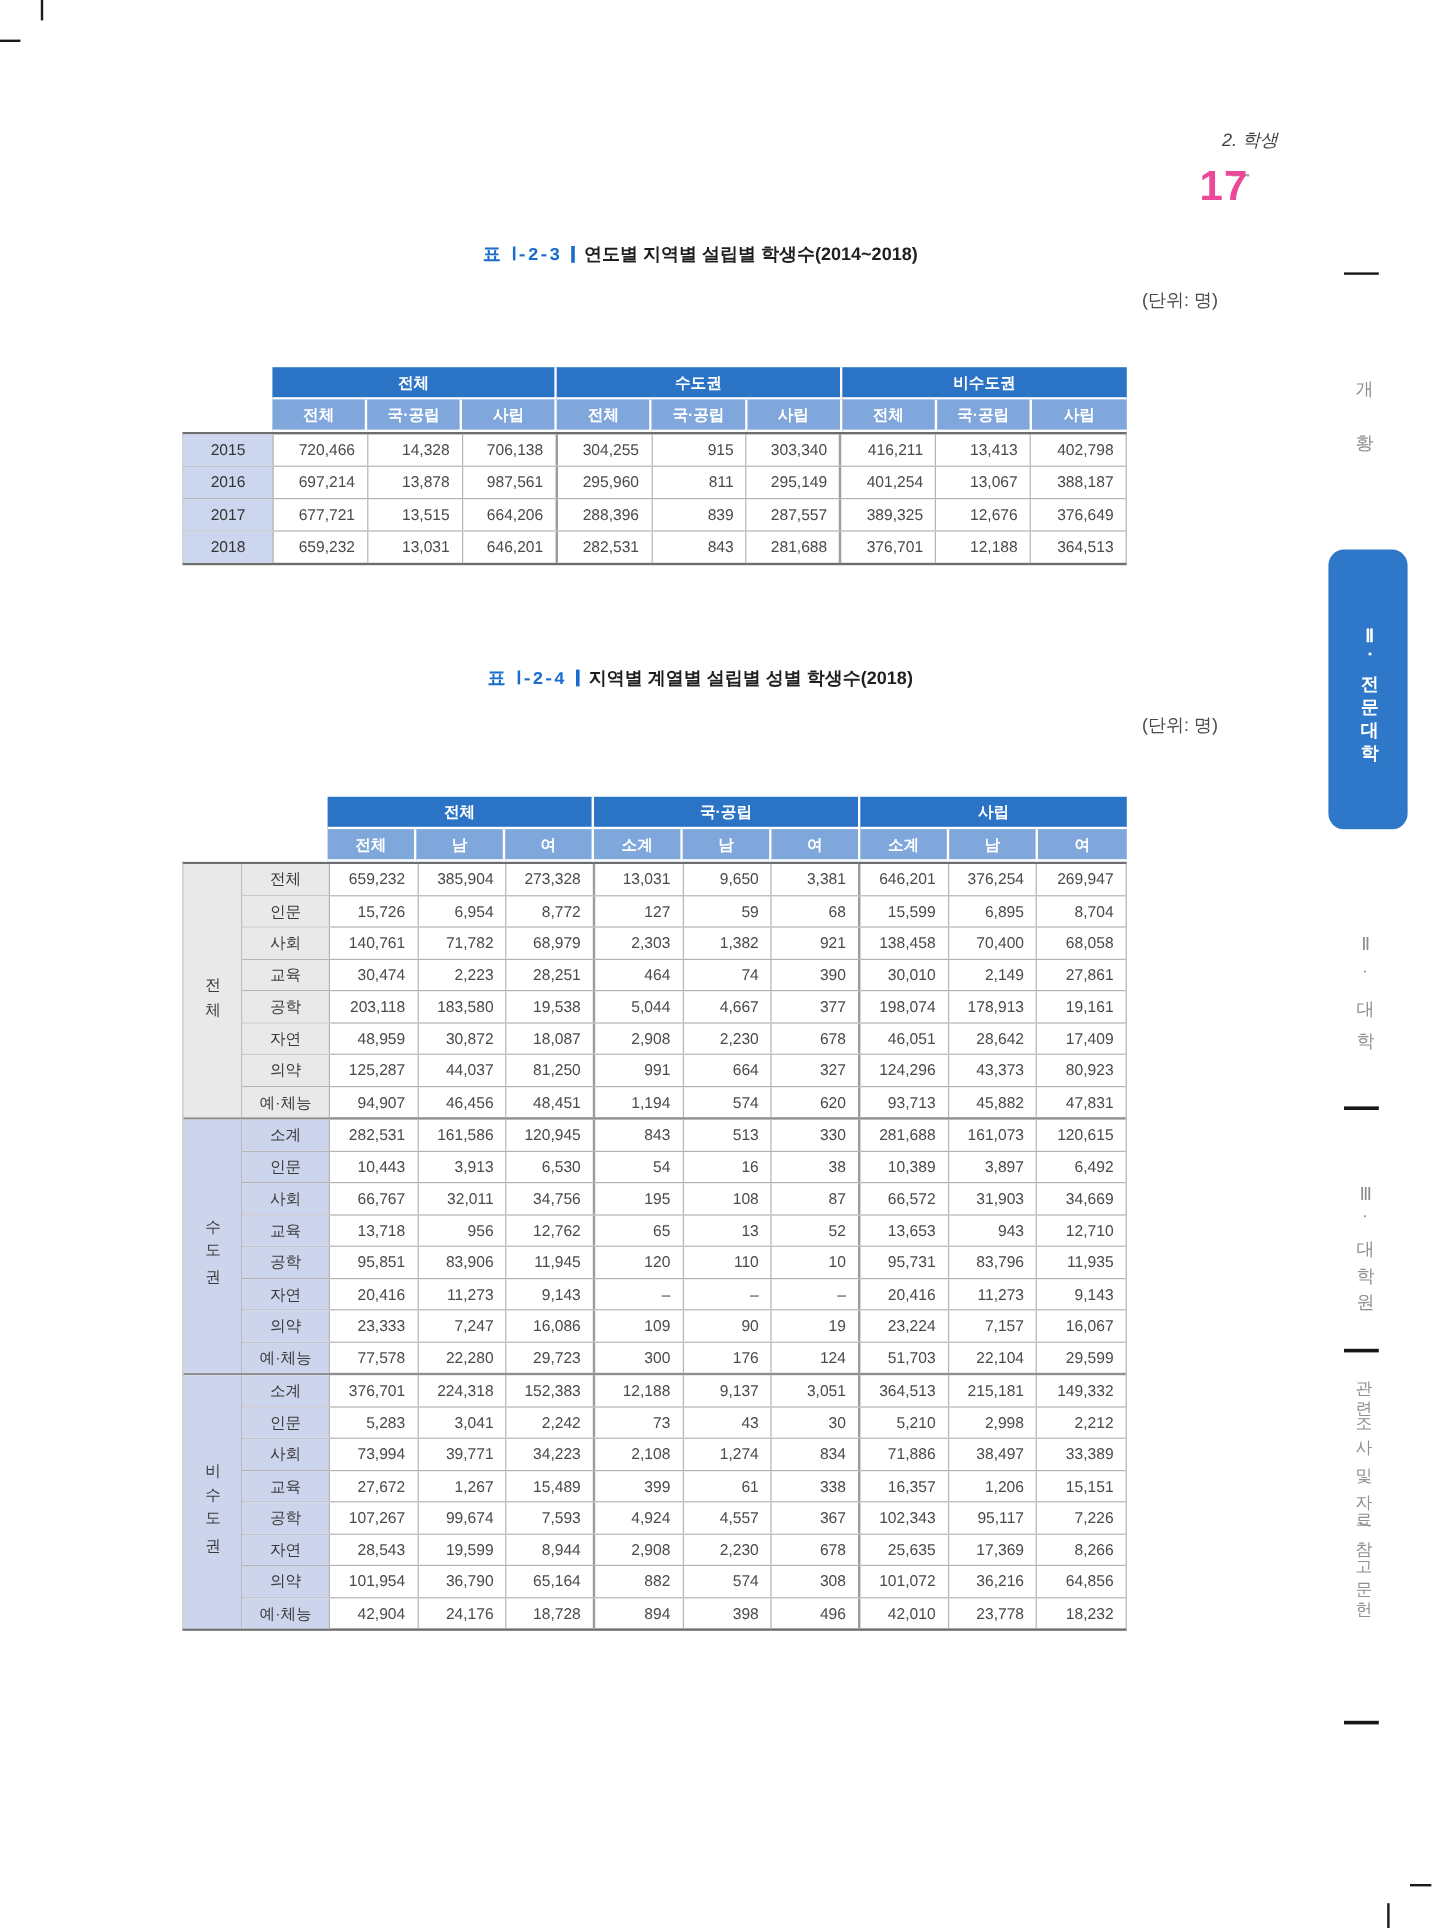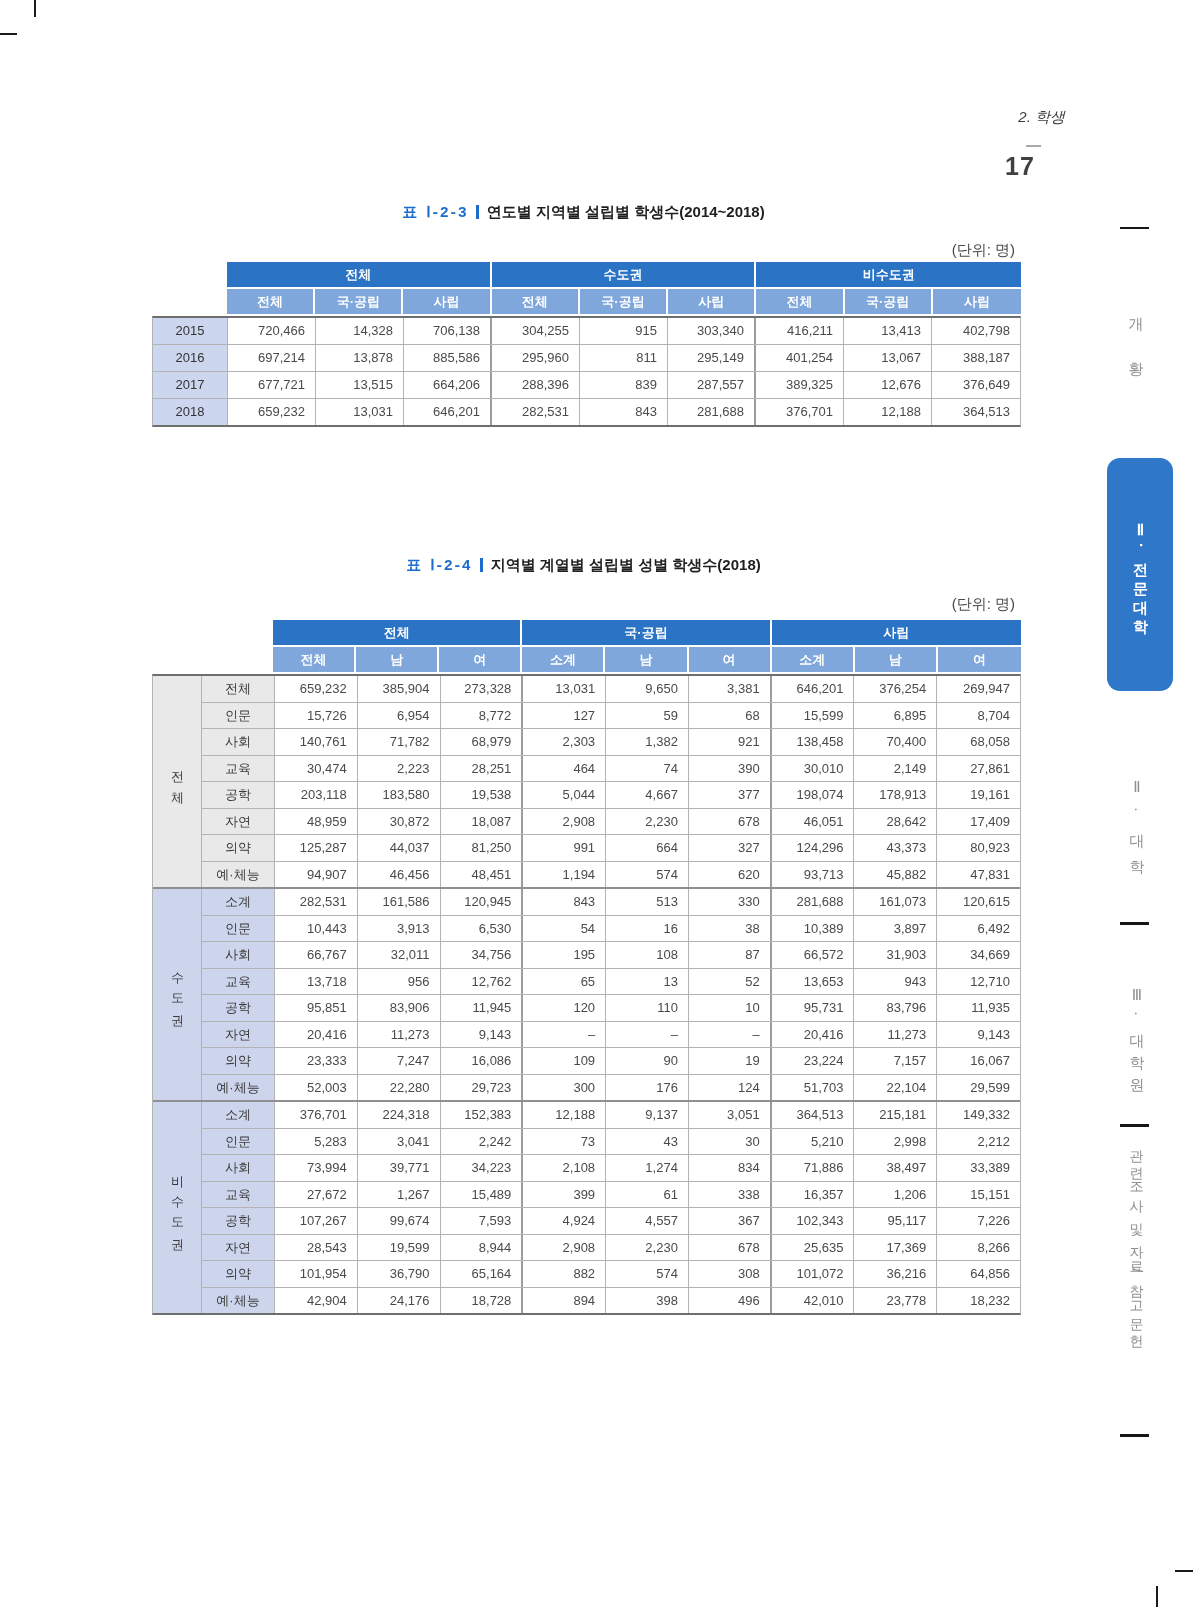--- a/index.html
+++ b/index.html
@@ -8,33 +8,33 @@
     font-family:"Liberation Sans", sans-serif;
     -webkit-font-smoothing:antialiased;
   }
 
   
   .mark { position:absolute; background:#1a1a1a; }
 
   
   .sec-label { position:absolute; top:108px; right:128px; font-size:15px; color:#3f3f3f;font-style:italic; }
   .sec-dash  { position:absolute; top:145px; left:1026px; width:15px; height:2px; background:#a9a9a9; }
-  .page-num  { position:absolute; top:152px; left:998px; width:44px; text-align:center;
-               font-size:25px; font-weight:bold; color:#404040; letter-spacing:1px; }
+  .page-num  { position:absolute; top:136px; left:998px; width:44px; text-align:center;
+               font-size:35px; font-weight:bold; color:#ec4899; letter-spacing:1px; }
 
   
   .tbl-title { position:absolute; left:152px; width:863px; text-align:center;
                font-size:15px; font-weight:bold; color:#1f1f1f; }
   .tbl-title .prefix { color:#1a6ccd;font-family:Liberation Mono, monospace; }
   .t-bar { display:inline-block; width:3px; height:14px; background:#1a6ccd; margin:0 8px 0 9px; vertical-align:-2px; }
   .unit-label { position:absolute; left:152px; width:863px; text-align:right;
                 font-size:15px; color:#4a4a4a; }
 
   
-  .tbl { position:absolute; left:152px; width:869px; }
+  .tbl { position:absolute; left:152px; width:787px;margin-top:44px; }
   .t1-grid { display:grid; grid-template-columns:75px repeat(9,1fr); }
   .t2-grid { display:grid; grid-template-columns:121px repeat(9,1fr); }
   .t2-rowgrid { display:grid; grid-template-columns:73px repeat(9,1fr); }
 
   .h-row > div { border-right:2px solid #fff; border-bottom:2px solid #fff; }
   .h-row > div:last-child { border-right:none; }
   .h-cell { height:25px; line-height:25px; text-align:center; color:#ffffff;
             font-size:13px; font-weight:bold; }
   .h1 { background:#2b74c5; grid-column:span 3; }
   .h2 { background:#7fa7db; }
@@ -125,21 +125,21 @@
         <div class="c num">915</div>
         <div class="c num gb">303,340</div>
         <div class="c num">416,211</div>
         <div class="c num">13,413</div>
         <div class="c num">402,798</div>
       </div>
       <div class="t1-grid t-row">
         <div class="c ylabel">2016</div>
         <div class="c num">697,214</div>
         <div class="c num">13,878</div>
-        <div class="c num gb">885,586</div>
+        <div class="c num gb">987,561</div>
         <div class="c num">295,960</div>
         <div class="c num">811</div>
         <div class="c num gb">295,149</div>
         <div class="c num">401,254</div>
         <div class="c num">13,067</div>
         <div class="c num">388,187</div>
       </div>
       <div class="t1-grid t-row">
         <div class="c ylabel">2017</div>
         <div class="c num">677,721</div>
@@ -379,21 +379,21 @@
             <div class="c t2-c num gb">16,086</div>
             <div class="c t2-c num">109</div>
             <div class="c t2-c num">90</div>
             <div class="c t2-c num gb">19</div>
             <div class="c t2-c num">23,224</div>
             <div class="c t2-c num">7,157</div>
             <div class="c t2-c num">16,067</div>
           </div>
           <div class="t2-rowgrid t-row">
             <div class="c t2-c cat tone-blue">예·체능</div>
-            <div class="c t2-c num">52,003</div>
+            <div class="c t2-c num">77,578</div>
             <div class="c t2-c num">22,280</div>
             <div class="c t2-c num gb">29,723</div>
             <div class="c t2-c num">300</div>
             <div class="c t2-c num">176</div>
             <div class="c t2-c num gb">124</div>
             <div class="c t2-c num">51,703</div>
             <div class="c t2-c num">22,104</div>
             <div class="c t2-c num">29,599</div>
           </div>
         </div>

